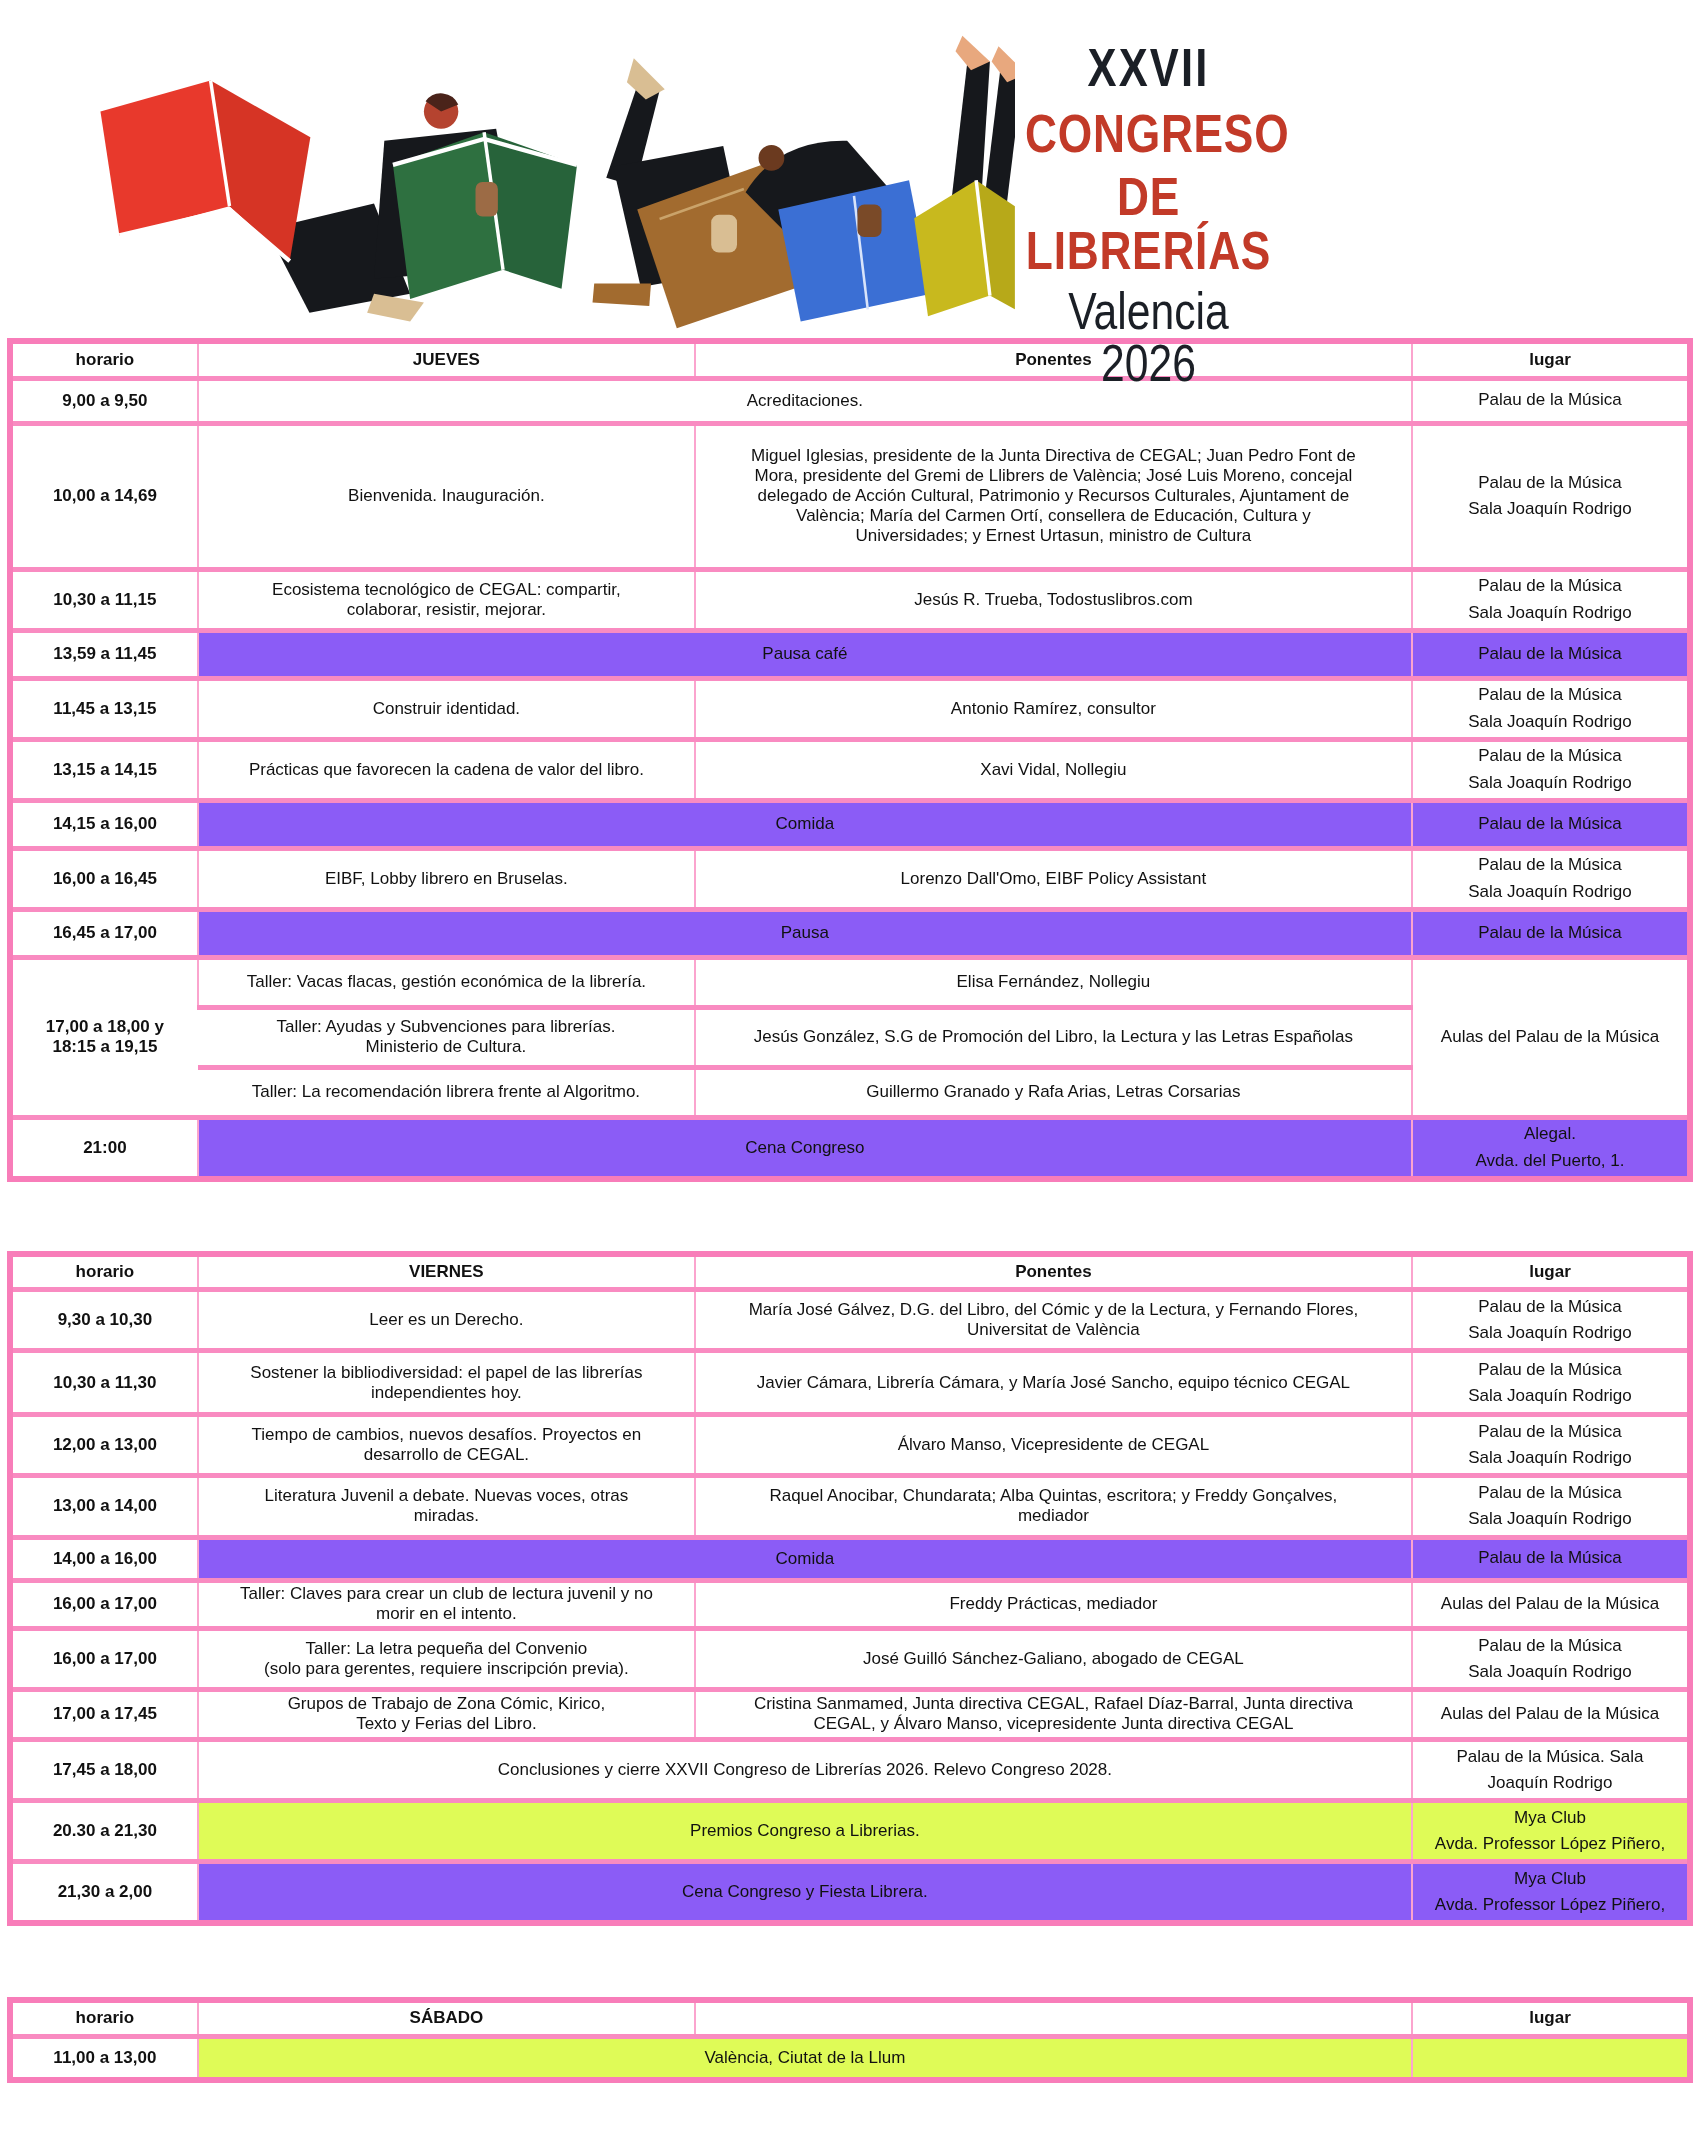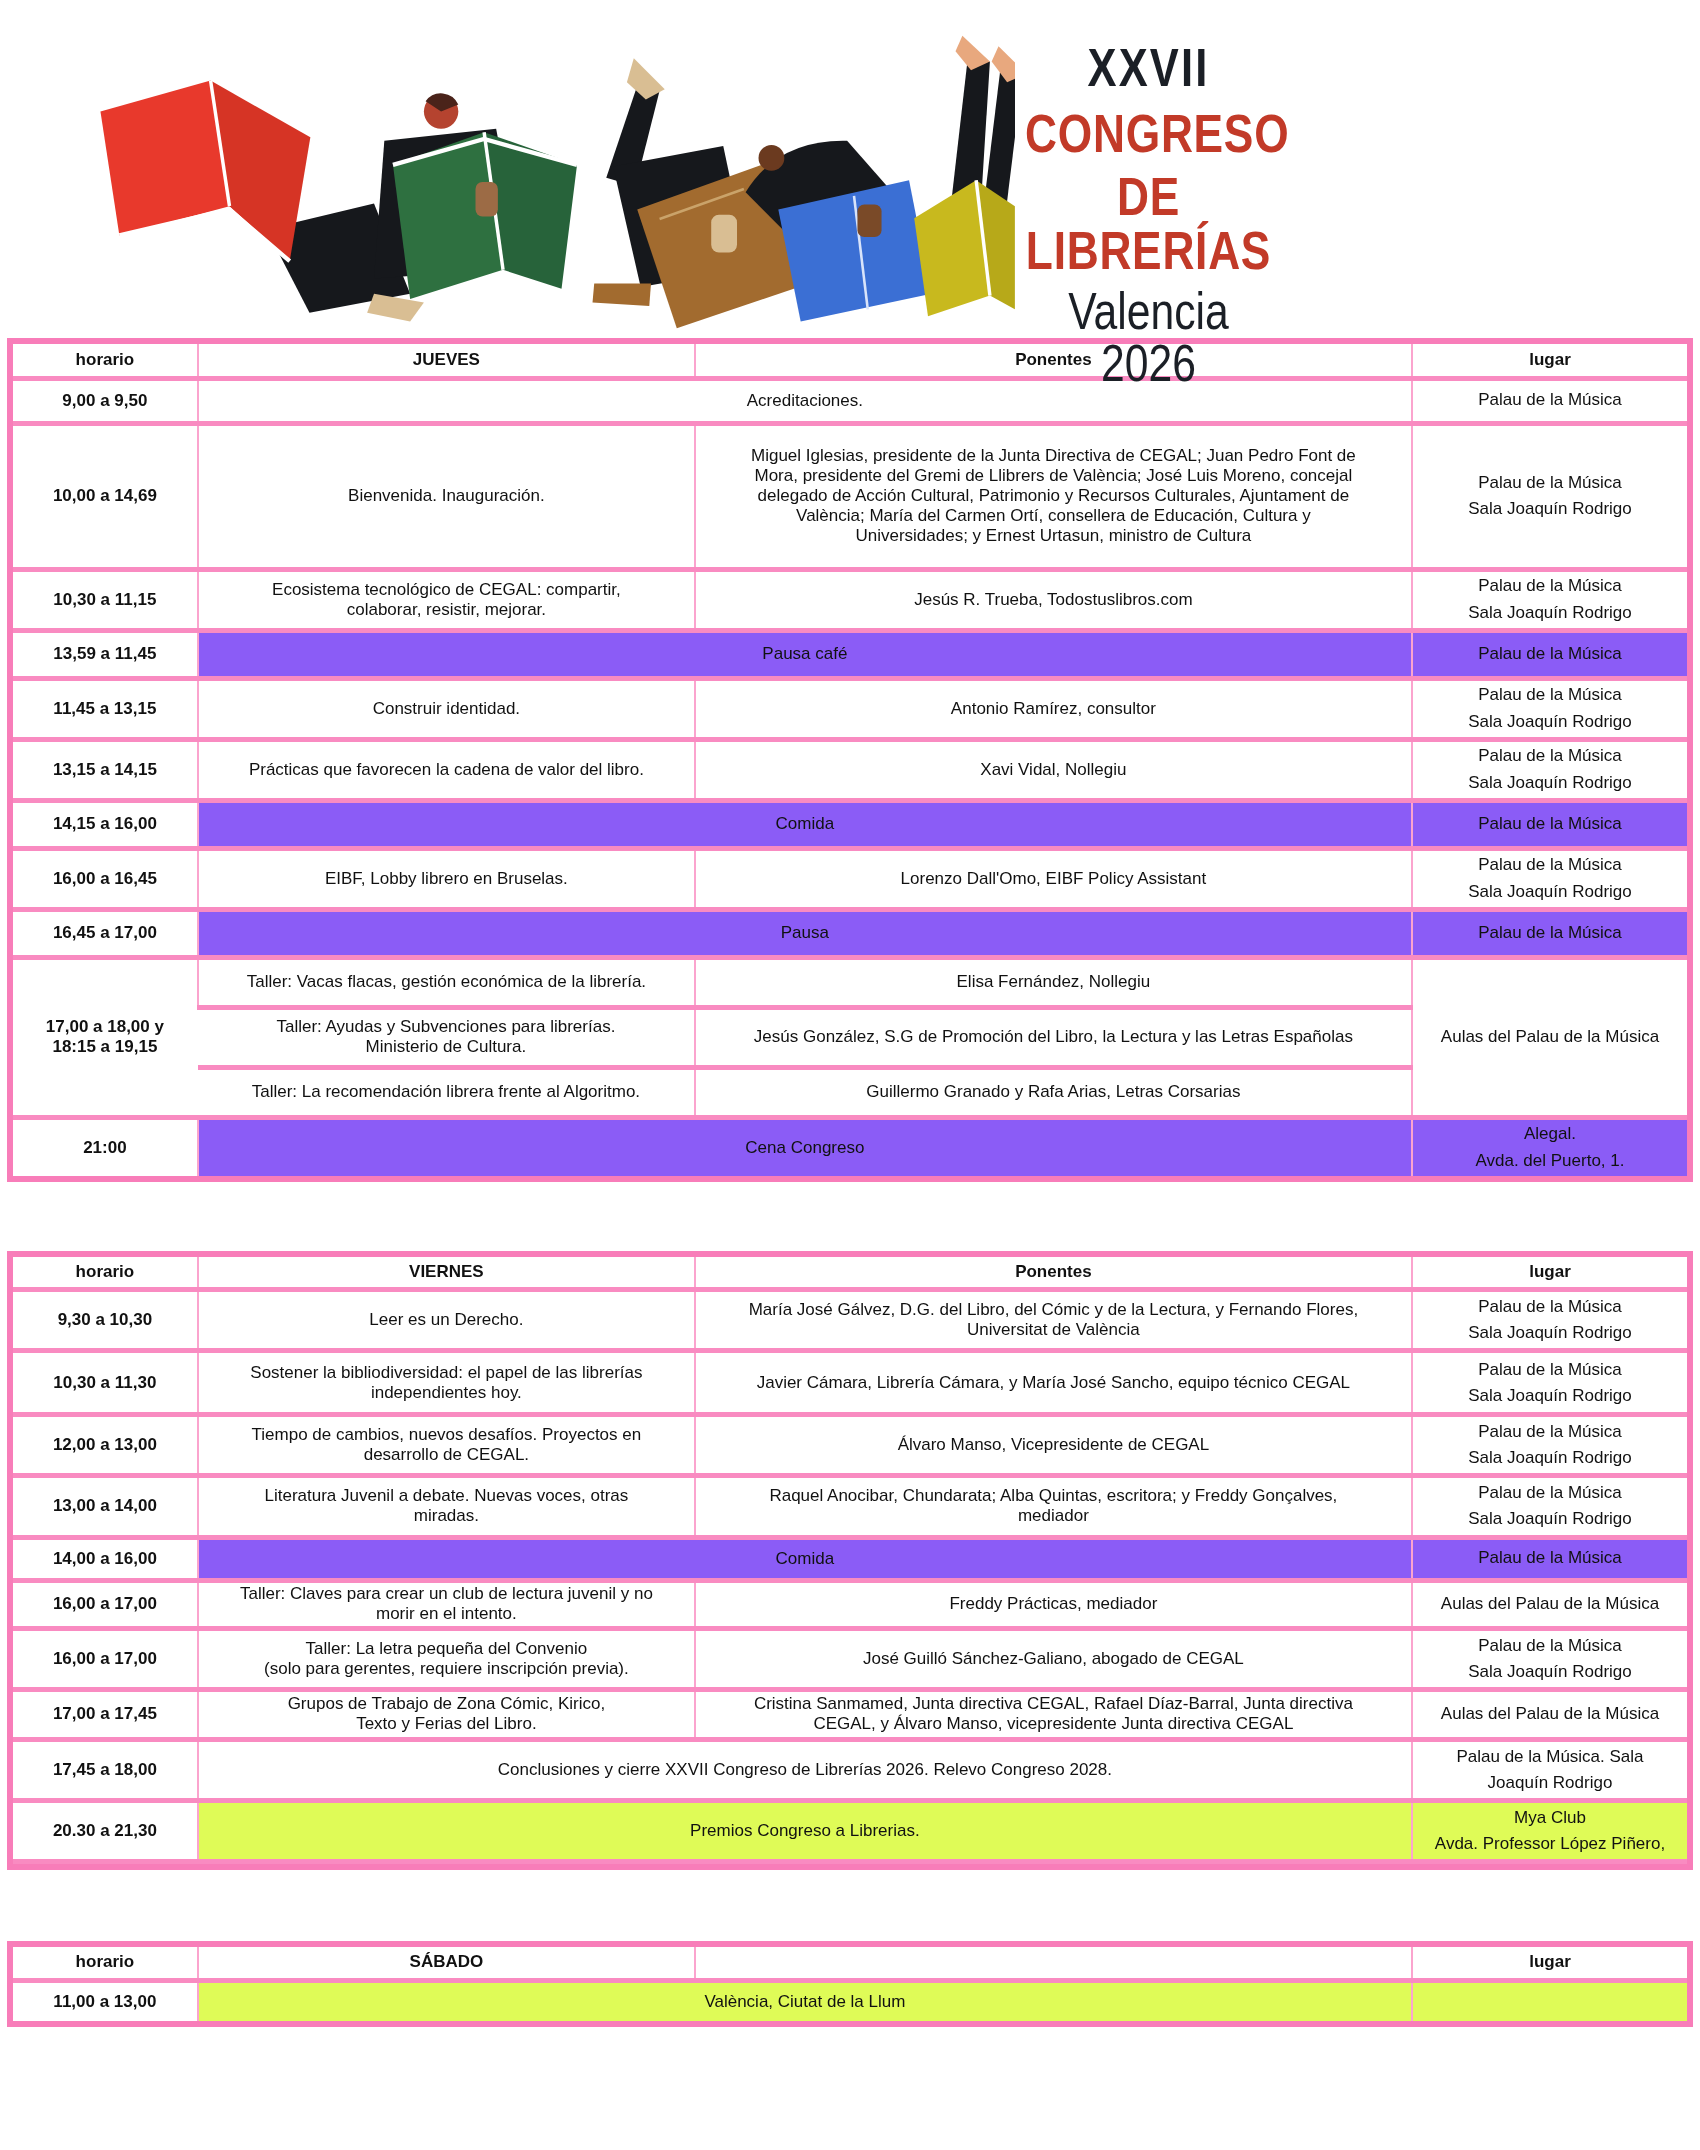--- a/index.html
+++ b/index.html
@@ -272,20 +272,26 @@
     <td class="mrg" colspan="2">Conclusiones y cierre XXVII Congreso de Librerías 2026. Relevo Congreso 2028.</td>
     <td class="lug">Palau de la Música. Sala
 Joaquín Rodrigo</td>
   </tr>
   <tr style="height:45px">
     <td class="t">20.30 a 21,30</td>
     <td class="mrg y" colspan="2">Premios Congreso a Librerias.</td>
     <td class="lug y">Mya Club
 Avda. Professor López Piñero,</td>
   </tr>
+  <tr style="height:48px" class="last">
+    <td class="t">21,30 a 2,00</td>
+    <td class="mrg c" colspan="2">Cena Congreso y Fiesta Librera.</td>
+    <td class="lug c">Mya Club
+Avda. Professor López Piñero,</td>
+  </tr>
 </tbody>
     </table>
 </div>
 
 <div class="gap2"></div>
 
 <div class="sched-wrap">
 <table class="sched">
   <colgroup>
         <col style="width:185px">

